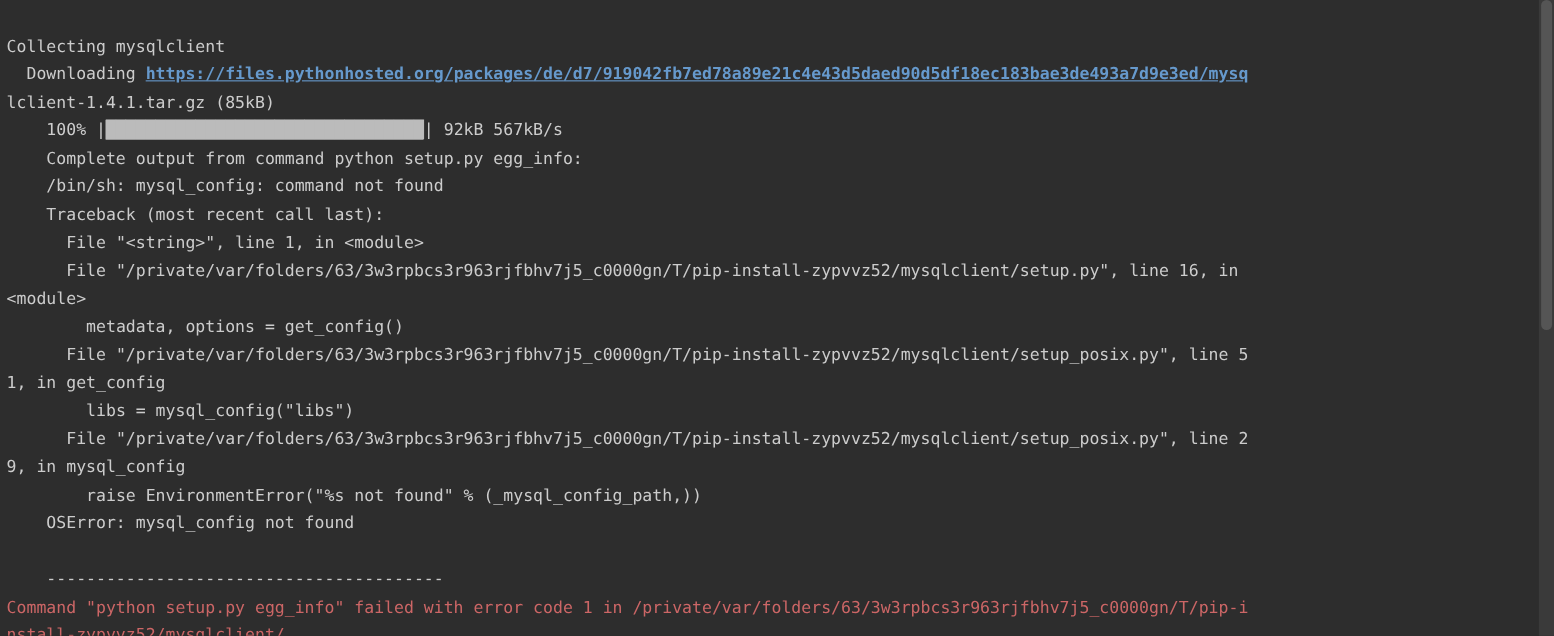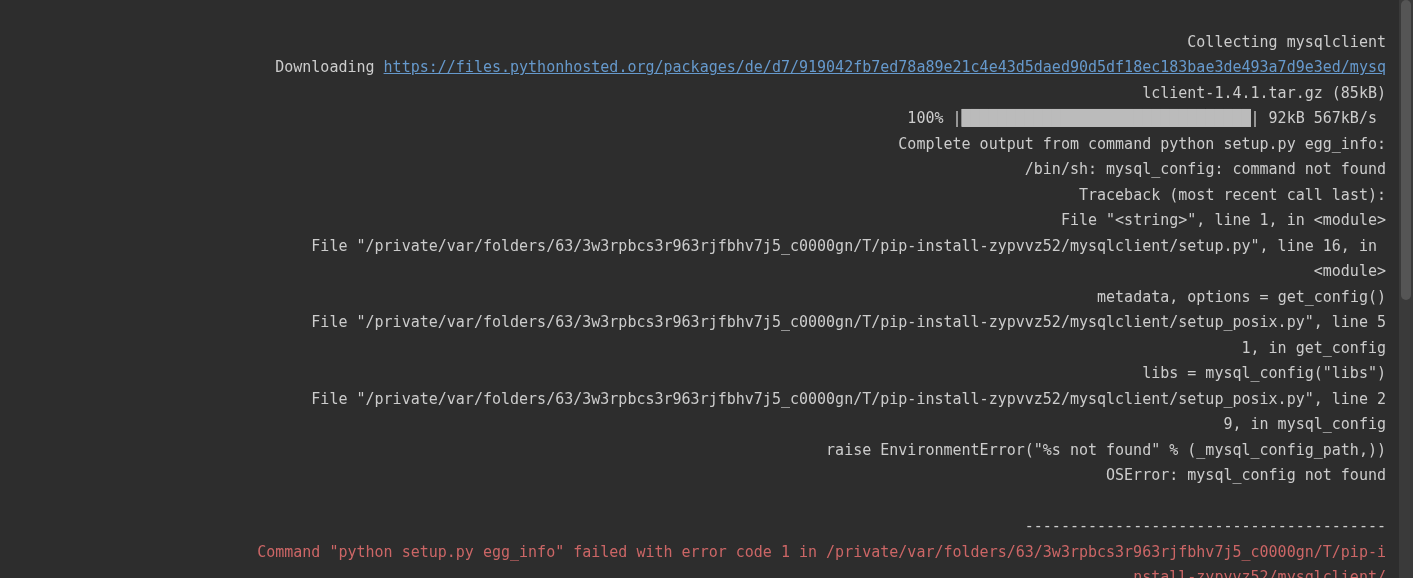--- a/index.html
+++ b/index.html
@@ -1,19 +1,18 @@
 <!DOCTYPE html>
 <html><head>
   <meta charset="utf-8">
   <style>
     * {
       margin: 0;
       padding: 0;
       box-sizing: border-box;
-      text-align: right;
     }
     body {
       background-color: #2d2d2d;
       font-family: "Menlo", "Monaco", "Consolas", monospace;
       font-size: 15px;
       line-height: 1.7;
       color: #cccccc;
       padding: 0;
       overflow: hidden;
       width: 1413px;
@@ -28,20 +27,21 @@
       white-space: pre-wrap;
       word-break: break-all;
     }
     .line {
       display: block;
     }
     .link {
       color: #6699cc;
       text-decoration: underline;
       cursor: pointer;
+      font-weight: bold;
     }
     .progress-bar {
       color: #bbbbbb;
       background-color: #bbbbbb;
     }
     .error {
       color: #cc6666;
     }
     .scrollbar {
       position: absolute;

